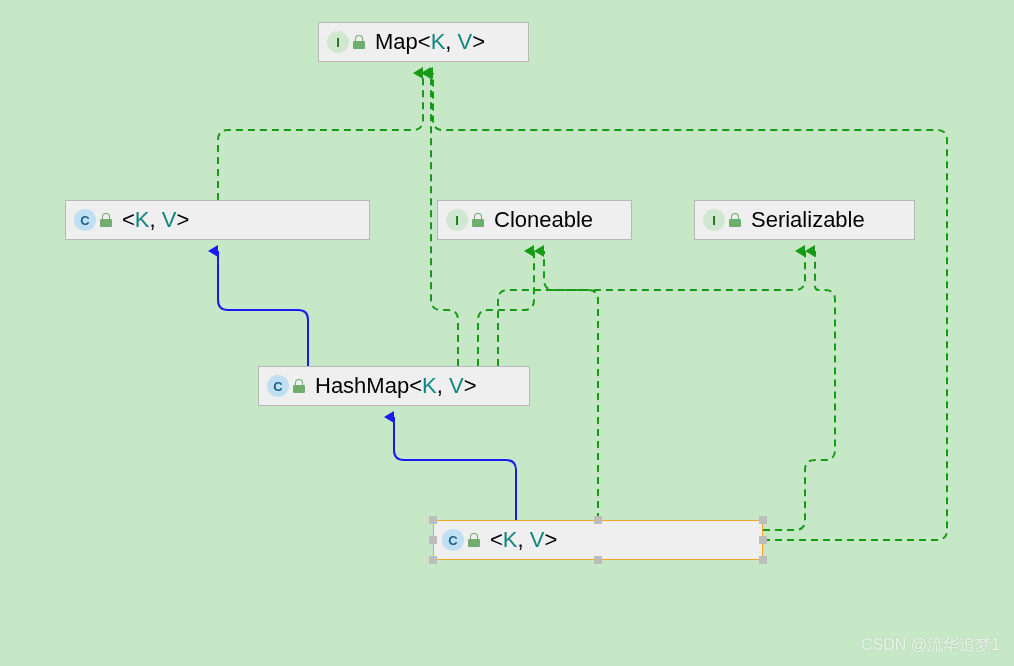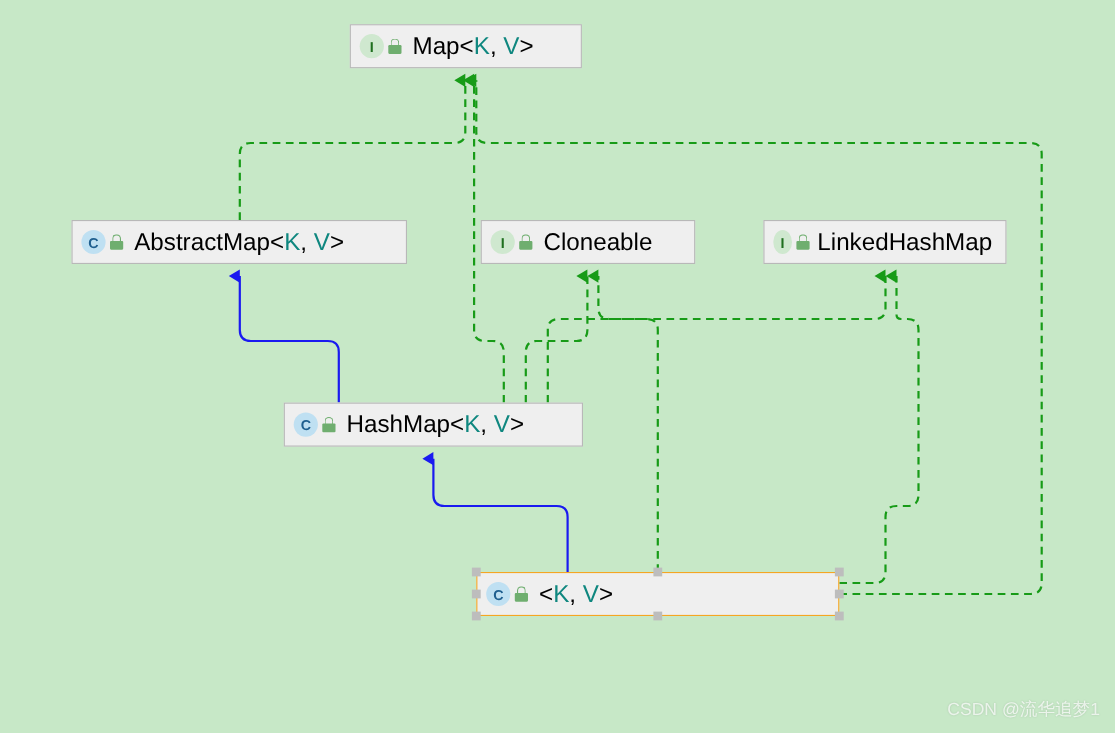--- a/index.html
+++ b/index.html
@@ -121,38 +121,37 @@
       <span class="punct">&lt;</span>
       <span class="tparam">K</span>
       <span class="punct">,&nbsp;</span>
       <span class="tparam">V</span>
       <span class="punct">&gt;</span>
   </div>
 
   <div class="node" style="left:65px;top:200px;width:305px;height:40px">
     <span class="kind class">C</span>
     <span class="lock"></span>
-    <span>AbstractMap</span>
       <span class="punct">&lt;</span>
       <span class="tparam">K</span>
       <span class="punct">,&nbsp;</span>
       <span class="tparam">V</span>
       <span class="punct">&gt;</span>
   </div>
 
   <div class="node" style="left:437px;top:200px;width:195px;height:40px">
     <span class="kind interface">I</span>
     <span class="lock"></span>
     <span>Cloneable</span>
   </div>
 
   <div class="node" style="left:694px;top:200px;width:221px;height:40px">
     <span class="kind interface">I</span>
     <span class="lock"></span>
-    <span>LinkedHashMap</span>
+    <span>Serializable</span>
   </div>
 
   <div class="node" style="left:258px;top:366px;width:272px;height:40px">
     <span class="kind class">C</span>
     <span class="lock"></span>
     <span>HashMap</span>
       <span class="punct">&lt;</span>
       <span class="tparam">K</span>
       <span class="punct">,&nbsp;</span>
       <span class="tparam">V</span>

